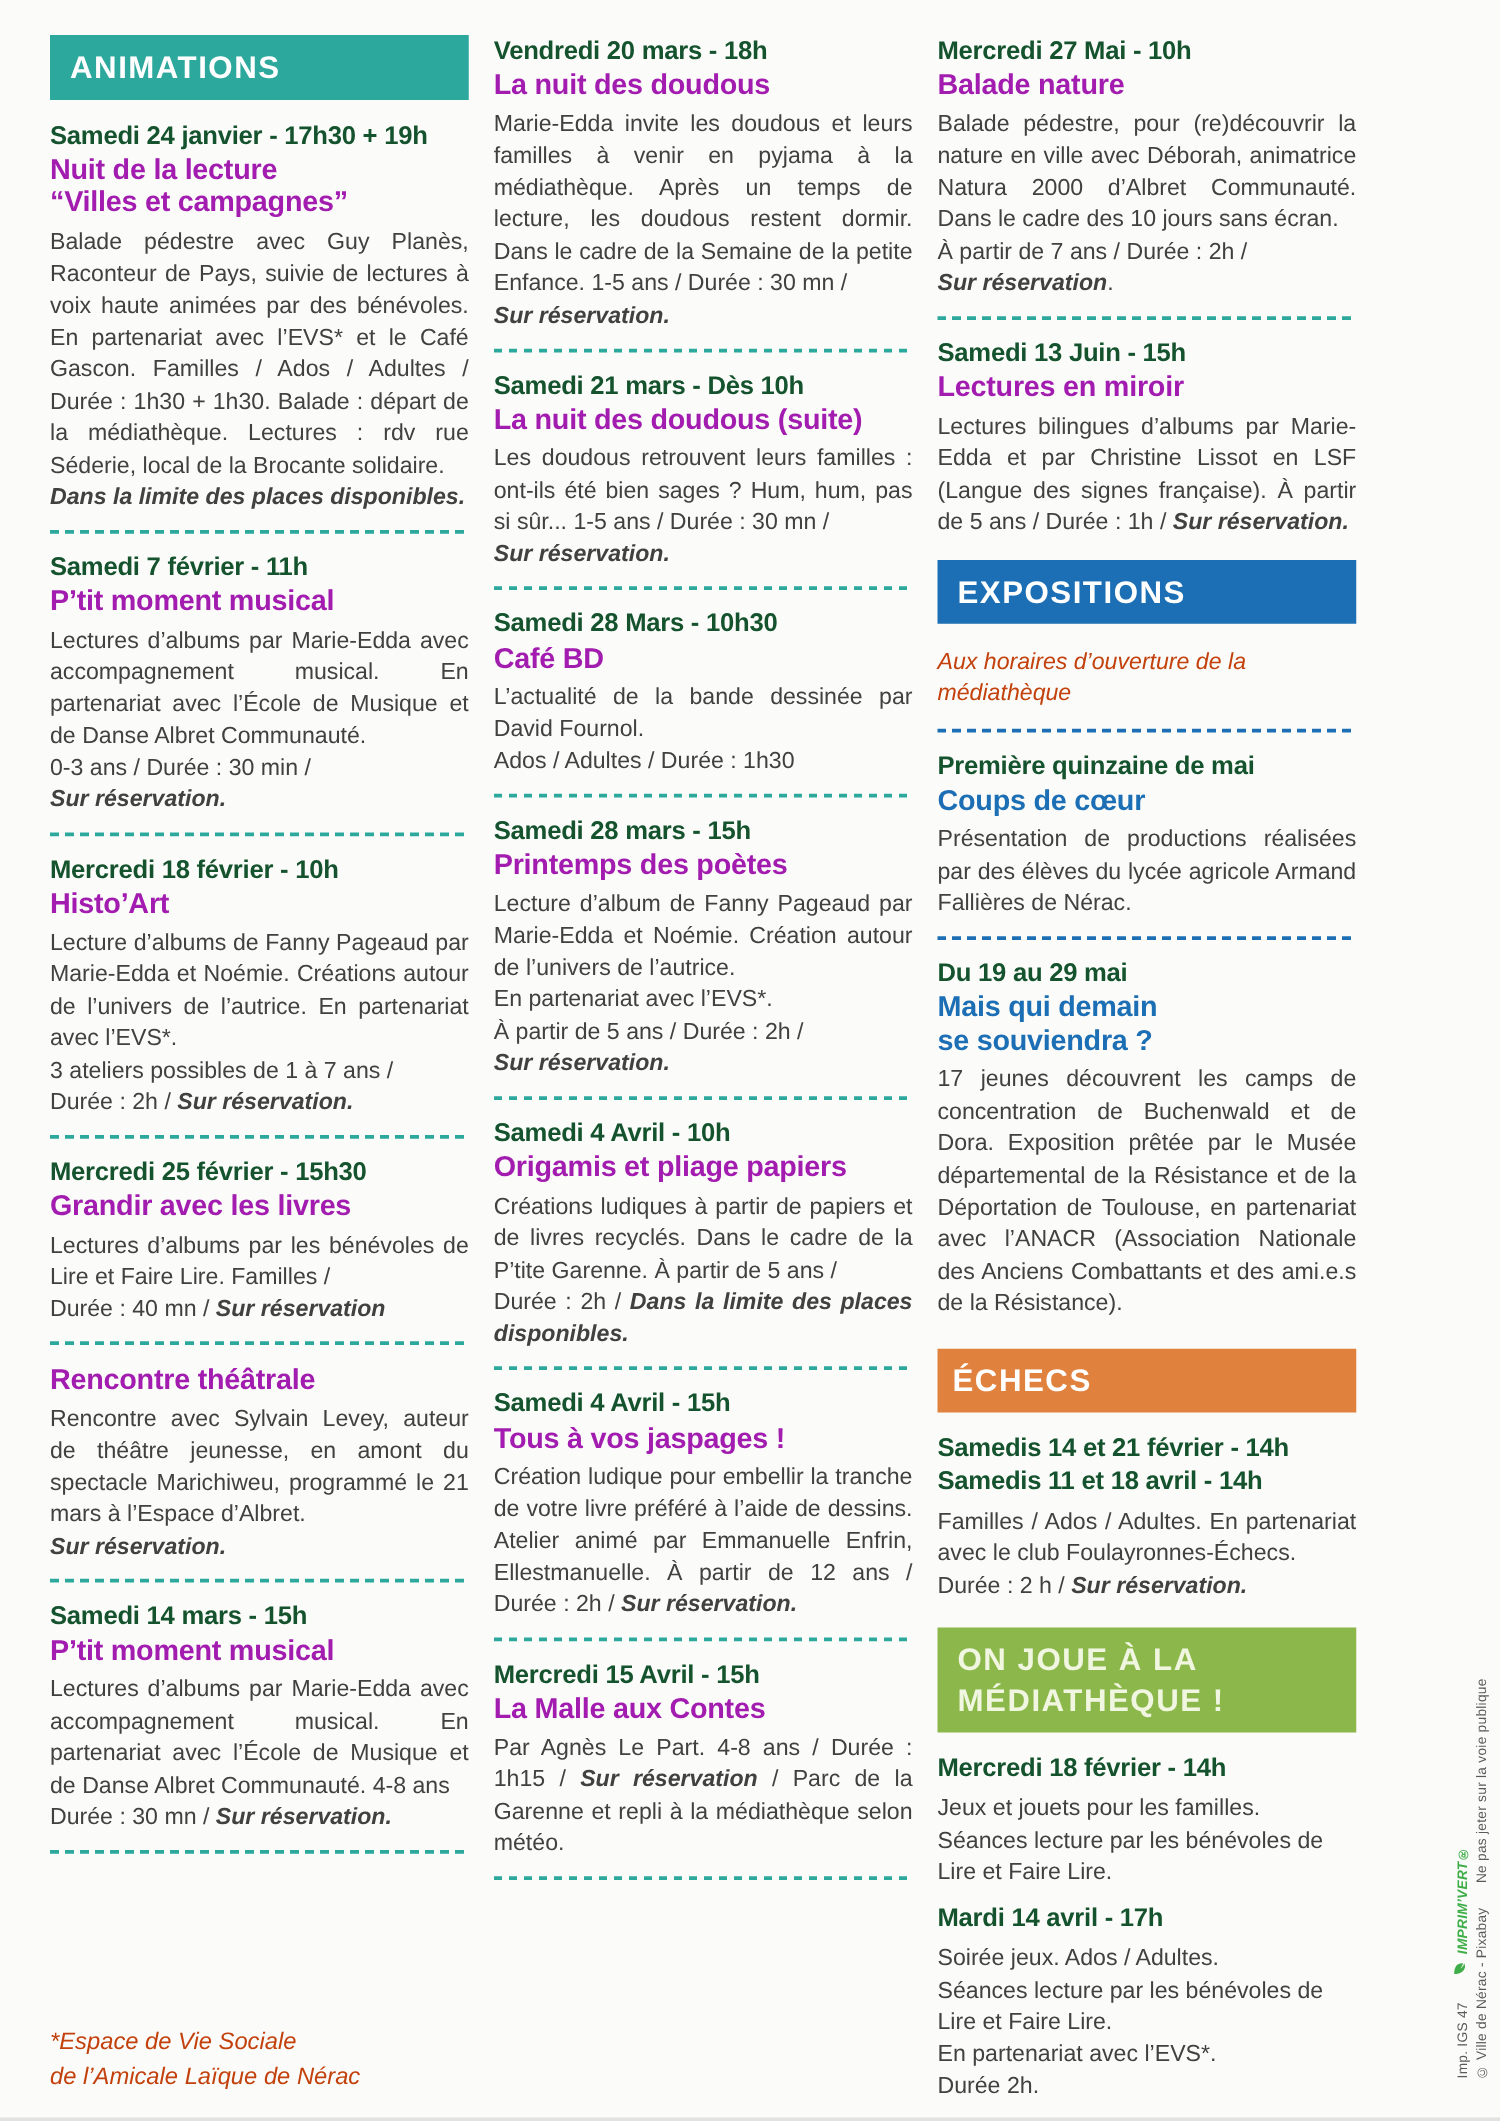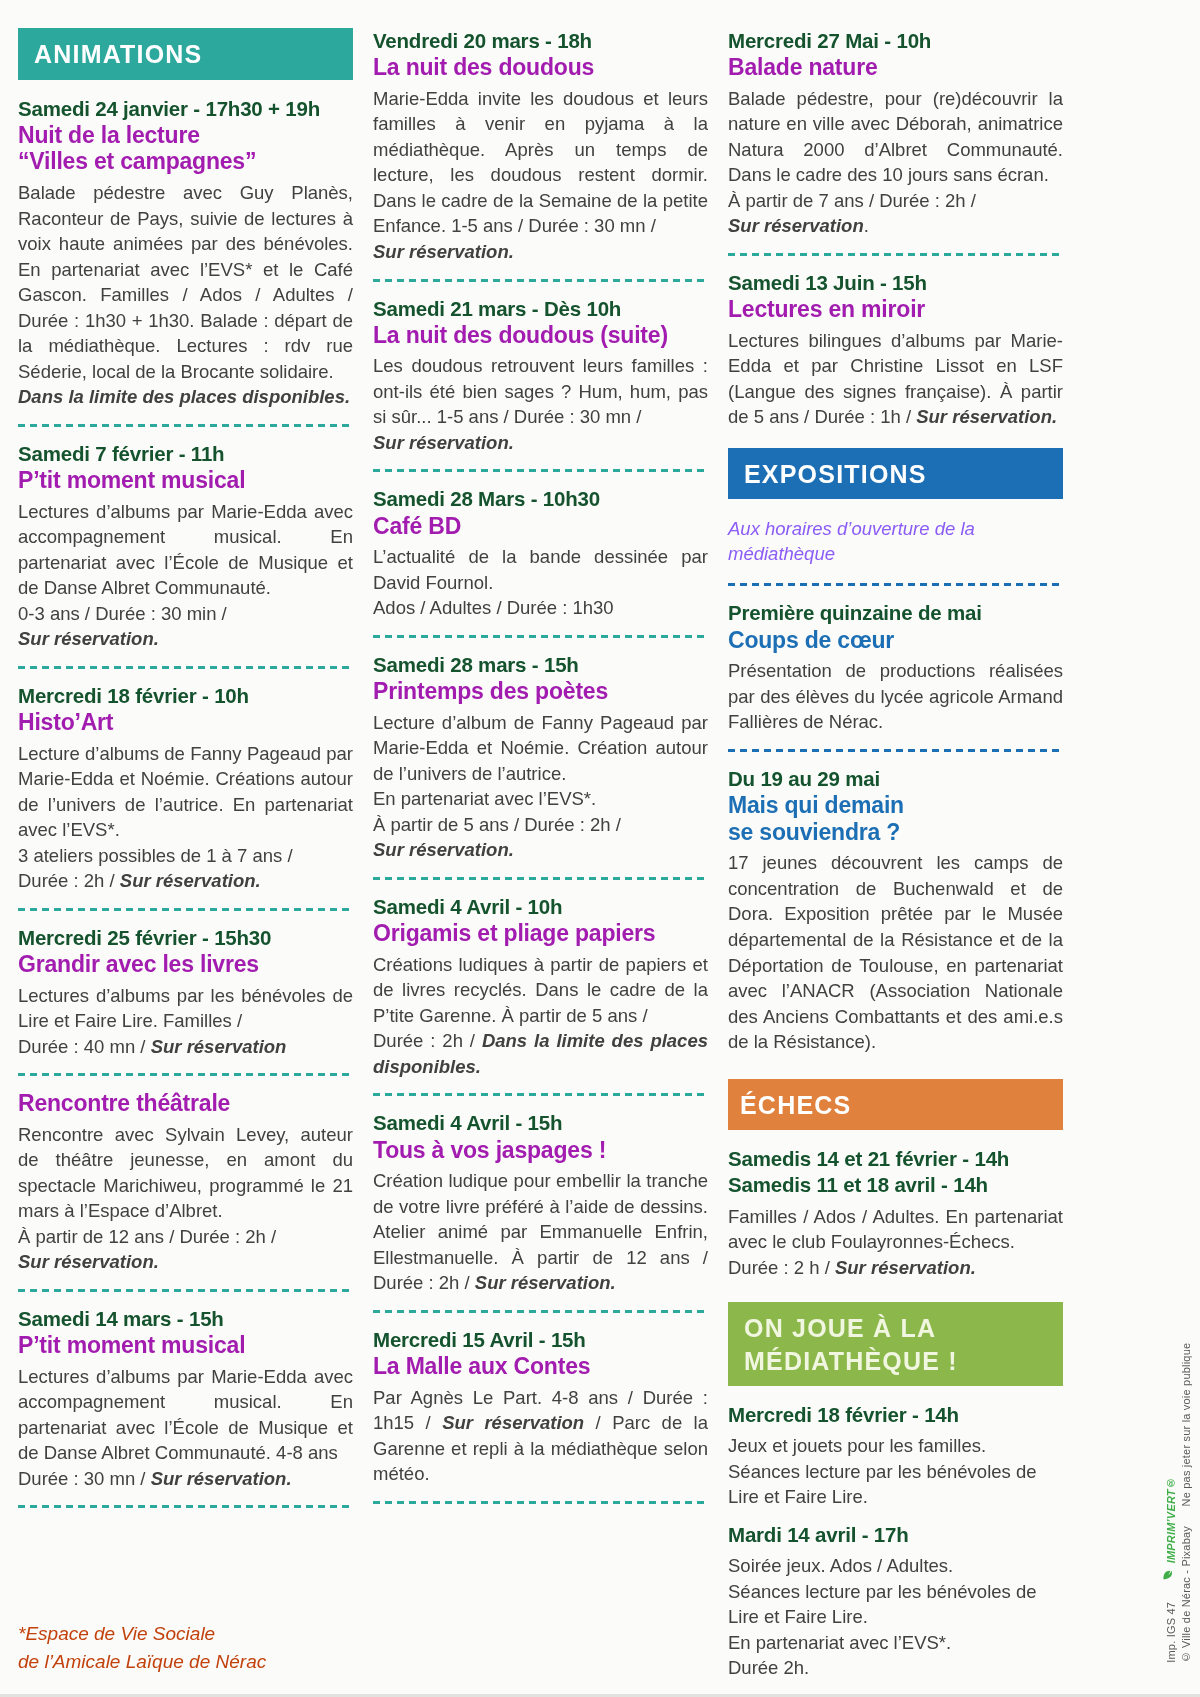--- a/index.html
+++ b/index.html
@@ -5,21 +5,21 @@
 <style>
   html,body{margin:0;padding:0;background:#fbfbf9;}
   .page{
     position:relative;width:1200px;height:1697px;overflow:hidden;
     background:#fbfbf9;
     font-family:"Liberation Sans","DejaVu Sans",sans-serif;
     color:#414140;
   }
   .page::after{content:"";position:absolute;left:0;right:0;bottom:0;height:3px;background:#e2e2df;}
   .cols{
-    position:absolute;left:18px;top:28px;width:1045px;bottom:26px;
+    position:absolute;left:40px;top:28px;width:1045px;bottom:26px;
     display:grid;grid-template-columns:335px 335px 335px;column-gap:20px;
   }
   .col{display:flex;flex-direction:column;min-width:0;}
   
   .sec-h{
     color:#fff;font-weight:700;font-size:25px;letter-spacing:1.2px;
     padding:10px 16px 9px;margin:0 0 16px;line-height:1.3;
   }
   .bg-teal{background:#2CA89D;}
   .bg-blue{background:#1C6FB4;}
@@ -41,21 +41,21 @@
   .event-body p.j{text-align:justify;}
   .run-i{}
   .run-bi{font-style:italic;font-weight:700;}
   
   .sep{
     height:3px;margin:12px 0 14px;border:none;
     background:repeating-linear-gradient(90deg,#2CA89D 0 7px,transparent 7px 12px);
   }
   .sep.blue{background:repeating-linear-gradient(90deg,#1C6FB4 0 7px,transparent 7px 12px);}
   
-  .note{font-style:italic;font-size:18.5px;color:#8b5cf6;margin:2px 0 4px;line-height:1.35;}
+  .note{font-style:italic;font-size:18.5px;color:#c2410c;margin:2px 0 4px;line-height:1.35;}
   .footnote{margin-top:auto;padding-bottom:6px;}
   .footnote div{font-style:italic;font-size:19px;line-height:1.5;color:#c2410c;}
   
   .edge{
     position:absolute;right:8px;bottom:34px;
     display:flex;align-items:flex-end;gap:3px;
   }
   .vtext{
     writing-mode:vertical-rl;transform:rotate(180deg);
     font-size:11px;color:#5a5a58;letter-spacing:0.2px;white-space:nowrap;
@@ -127,21 +127,20 @@
             <p class=""><span>Durée : 40 mn / </span><span class="run-bi">Sur réservation</span></p>
           </div>
         </div>
         <div class="sep"></div>
         <div class="event">
           <div class="event-title c-teal">
             <div>Rencontre théâtrale</div>
           </div>
           <div class="event-body">
             <p class="j"><span>Rencontre avec Sylvain Levey, auteur de théâtre jeunesse, en amont du spectacle Marichiweu, programmé le 21 mars à l’Espace d’Albret.</span></p>
-            <p class=""><span>À partir de 12 ans / Durée : 2h /</span></p>
             <p class=""><span class="run-bi">Sur réservation.</span></p>
           </div>
         </div>
         <div class="sep"></div>
         <div class="event">
           <div class="event-date">
             <div>Samedi 14 mars - 15h</div>
           </div>
           <div class="event-title c-teal">
             <div>P’tit moment musical</div>

